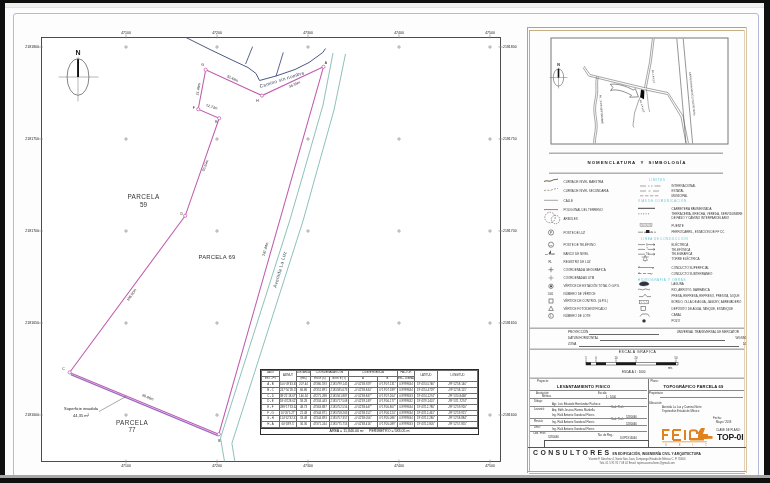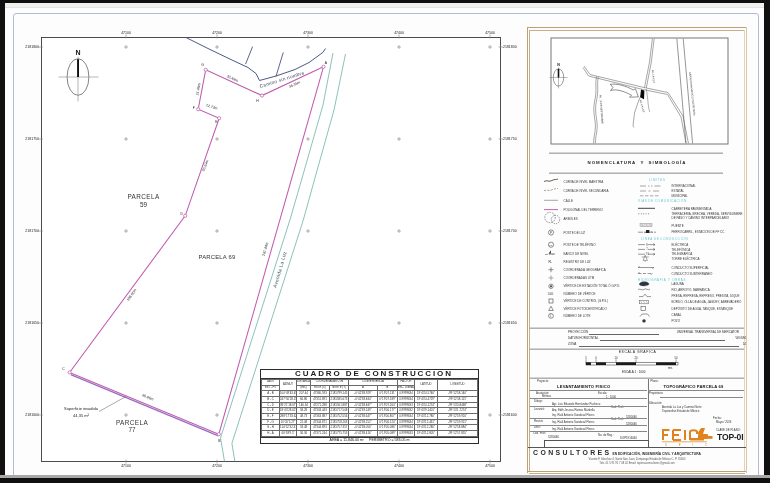--- a/index.html
+++ b/index.html
@@ -125,21 +125,20 @@
       <text x="206.5" y="166" text-anchor="middle" transform="rotate(-69 206.5 166)">56.59m</text>
       <text x="132.5" y="295.5" text-anchor="middle" transform="rotate(-54.3 132.5 295.5)">156.50m</text>
       <text x="147.5" y="398.3" text-anchor="middle" transform="rotate(22.5 147.5 398.3)">66.86m</text>
       <text x="266.5" y="249.5" text-anchor="middle" transform="rotate(-74.1 266.5 249.5)">207.44m</text>
     </g>
 
   </svg>
 
   <div class="abs" style="left:260px;top:368.6px;width:217px;background:#fff;border:1.3px solid #2a2a2a;">
 
-    <div style="text-align:center;font-size:8px;font-weight:bold;letter-spacing:1.9px;color:#1d1d1d;line-height:8px;text-indent:9px;border-bottom:0.7px solid #333;white-space:nowrap;">CUADRO DE CONSTRUCCION</div>
     <table style="border-collapse:collapse;width:100%;table-layout:fixed;">
       <colgroup>
           <col style="width:18px">
           <col style="width:17px">
           <col style="width:14px">
           <col style="width:19px">
           <col style="width:19px">
           <col style="width:29px">
           <col style="width:20px">
           <col style="width:17px">

